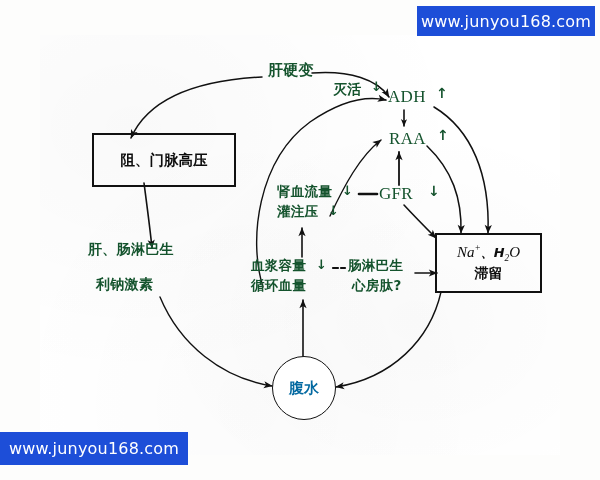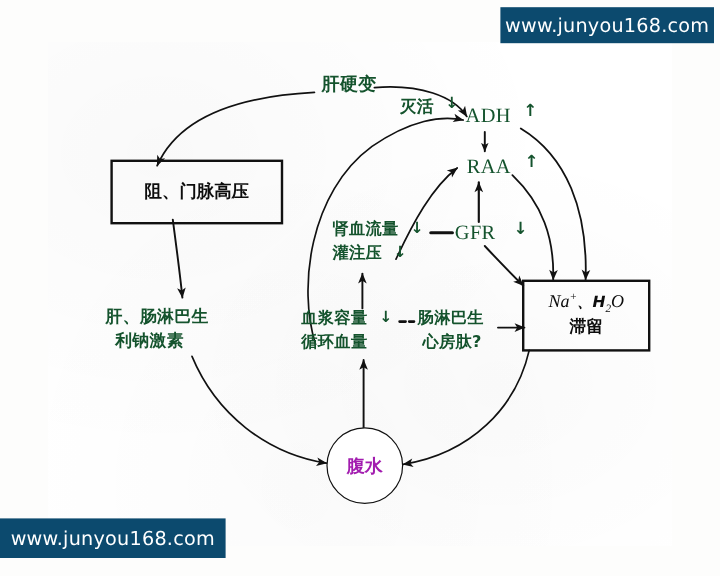--- a/index.html
+++ b/index.html
@@ -38,28 +38,28 @@
     font-weight:bold;
     font-family:"DejaVu Sans","Liberation Sans",sans-serif;
     line-height:1.25;
     background:transparent;
   }
   .circlenode{
     position:absolute;
     border:1.6px solid #111;
     border-radius:50%;
     display:flex;align-items:center;justify-content:center;
-    color:#a21caf;font-weight:bold;
+    color:#0369a1;font-weight:bold;
     font-family:"DejaVu Sans","Liberation Sans",sans-serif;
     background:#fff;
   }
   .latin{font-family:"Liberation Serif","DejaVu Serif",serif;font-weight:normal;}
   .wm{
     position:absolute;
-    background:#0c4a6e;
+    background:#1d4ed8;
     color:#ffffff;
     font-family:"DejaVu Sans","Liberation Sans",sans-serif;
     display:flex;align-items:center;justify-content:center;
     letter-spacing:0.2px;
   }
   .arrowglyph{font-family:"DejaVu Sans",sans-serif;font-weight:bold;}
   .sup{font-size:0.62em;vertical-align:super;}
   .sub{font-size:0.62em;vertical-align:sub;}
 </style>
 </head>
@@ -128,21 +128,21 @@
 
   <div class="nodetext latin" style="left:379px;top:184px;font-size:17px;">GFR</div>
   <div class="nodetext arrowglyph" style="left:428px;top:184px;font-size:14px;">↓</div>
 
   <div class="boxnode" style="left:92px;top:133px;width:140px;height:50px;font-size:14.5px;">
     <div>
       <div>阻、门脉高压</div>
     </div>
   </div>
 
-  <div class="nodetext cjk" style="left:88px;top:257px;font-size:14px;">肝、肠淋巴生</div>
+  <div class="nodetext cjk" style="left:88px;top:242px;font-size:14px;">肝、肠淋巴生</div>
   <div class="nodetext cjk" style="left:96px;top:277px;font-size:14px;">利钠激素</div>
 
   <div class="nodetext cjk" style="left:277px;top:184px;font-size:13.5px;">肾血流量</div>
   <div class="nodetext arrowglyph" style="left:342px;top:184px;font-size:13px;">↓</div>
   <div class="nodetext cjk" style="left:277px;top:204px;font-size:13.5px;">灌注压</div>
   <div class="nodetext arrowglyph" style="left:328px;top:204px;font-size:13px;">↓</div>
 
   <div class="nodetext cjk" style="left:251px;top:258px;font-size:13.5px;">血浆容量</div>
   <div class="nodetext arrowglyph" style="left:316px;top:258px;font-size:13px;">↓</div>
   <div class="nodetext cjk" style="left:251px;top:278px;font-size:13.5px;">循环血量</div>

